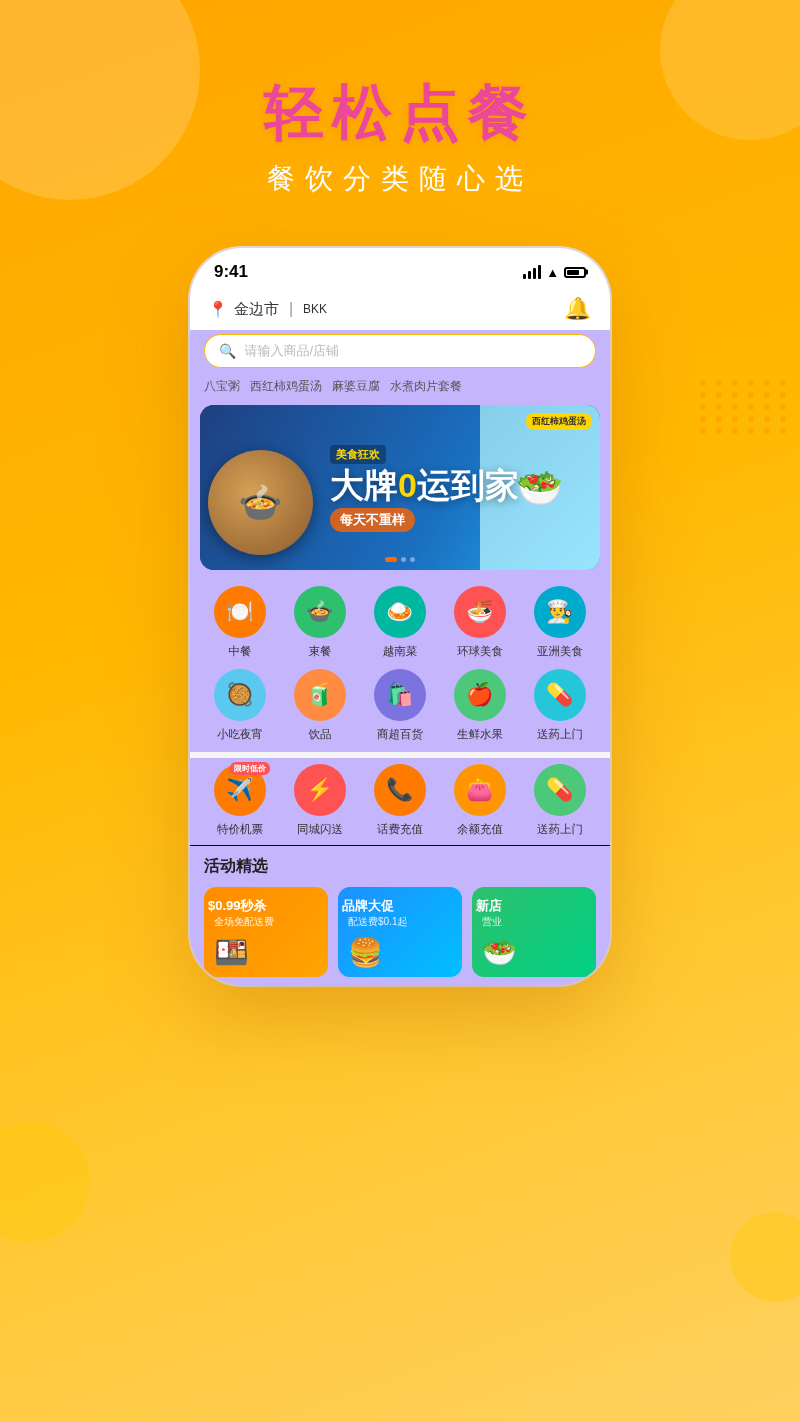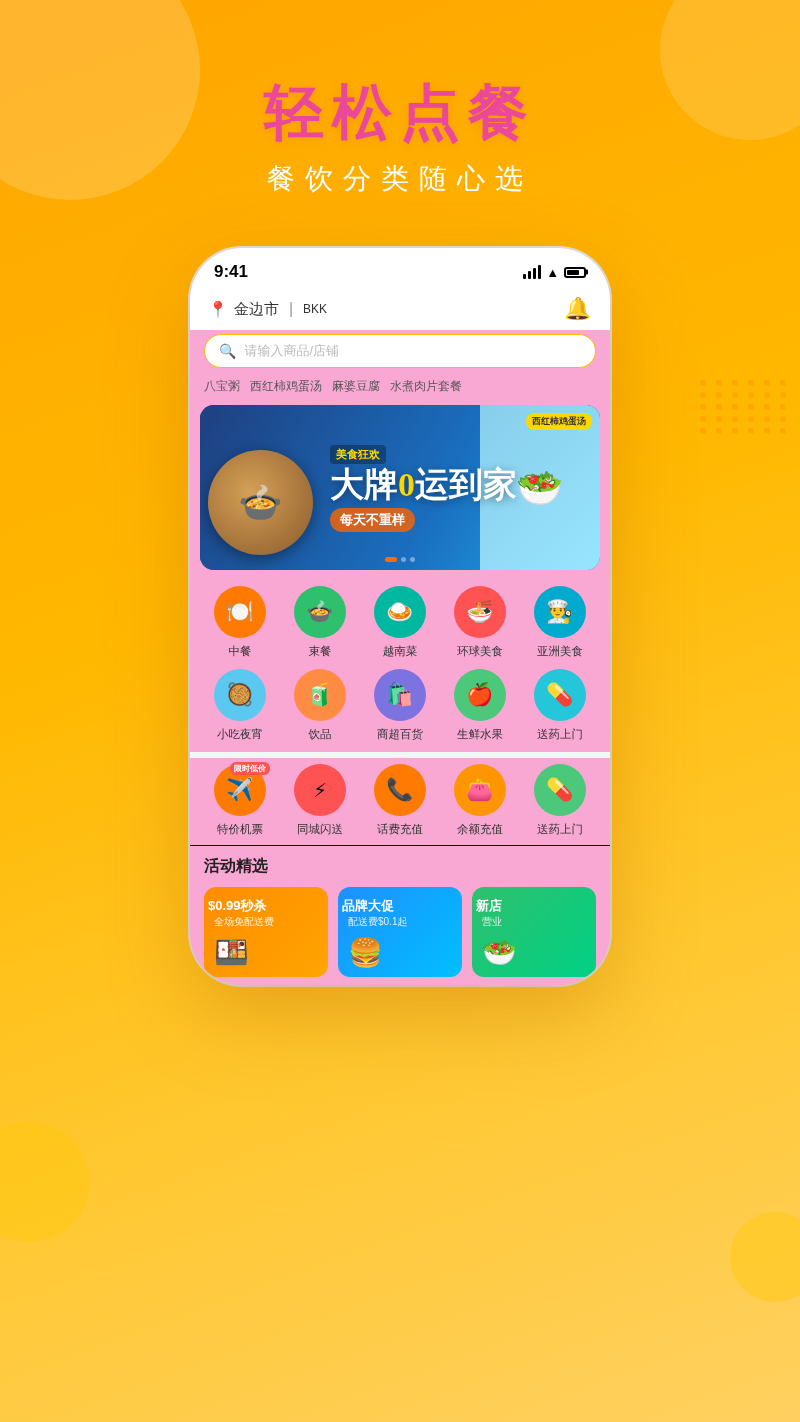--- a/index.html
+++ b/index.html
@@ -99,21 +99,21 @@
     
     .phone-wrapper {
       position: relative;
       z-index: 2;
       display: flex;
       justify-content: center;
       margin-top: 10px;
     }
     .phone {
       width: 420px;
-      background: #f9a8d4;
+      background: #c4b5fd;
       border-radius: 52px;
       box-shadow: 0 30px 80px rgba(180,100,0,0.35), 0 0 0 2px #e0e0e0;
       overflow: hidden;
       position: relative;
     }
 
     
     .status-bar {
       display: flex;
       justify-content: space-between;
@@ -256,21 +256,20 @@
       position: absolute;
       inset: 0;
       background: linear-gradient(120deg, #1e4080 0%, #1a6fc0 60%, #22aaee 100%);
     }
     .banner-text-main {
       position: absolute;
       left: 10px;
       top: 50%;
       transform: translateY(-50%);
       z-index: 2;
-      font-family: Liberation Serif, serif;
     }
     .banner-sub {
       font-size: 11px;
       color: #FFD700;
       font-weight: 700;
       background: rgba(0,0,0,0.3);
       padding: 2px 6px;
       border-radius: 4px;
       margin-bottom: 4px;
       display: inline-block;
@@ -369,21 +368,20 @@
     }
 
     
     .services-section {
       padding: 6px 10px 8px;
       border-top: 6px solid #F5F5F5;
     }
     .services-row {
       display: flex;
       justify-content: space-around;
-      font-family: Liberation Mono, monospace;
     }
     .service-item {
       display: flex;
       flex-direction: column;
       align-items: center;
       width: 72px;
       position: relative;
     }
     .service-icon-wrap {
       width: 52px;

